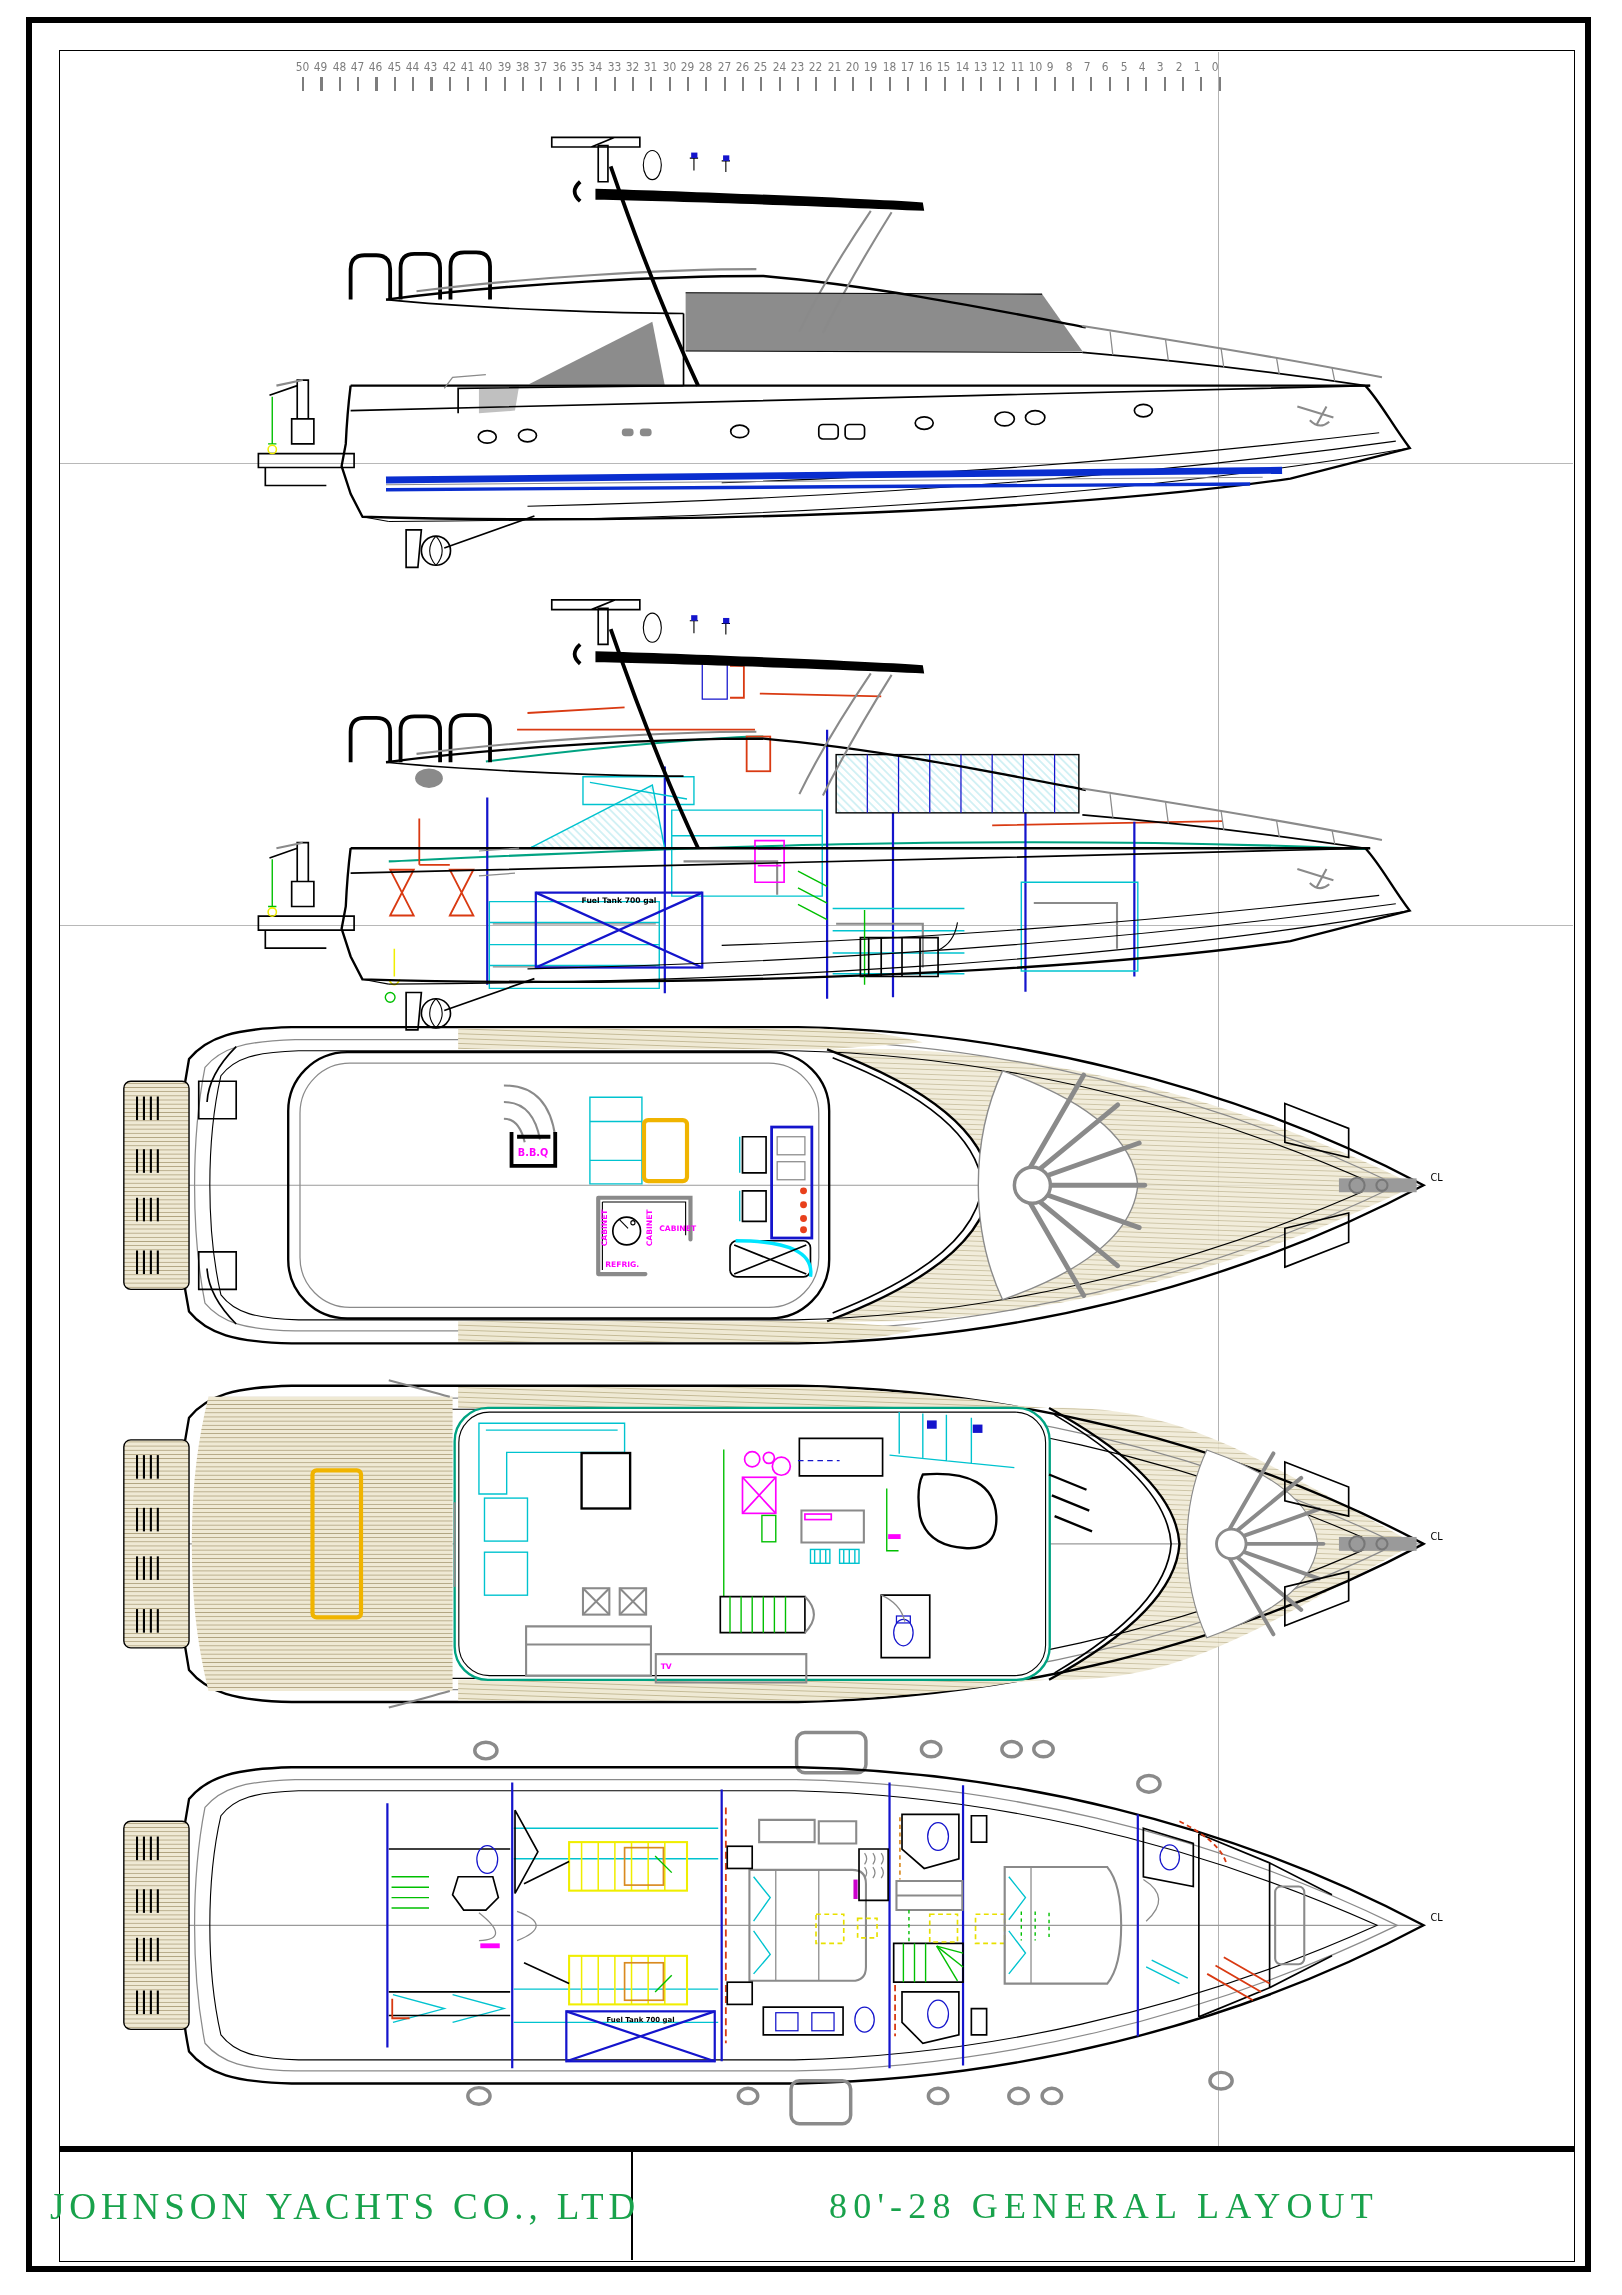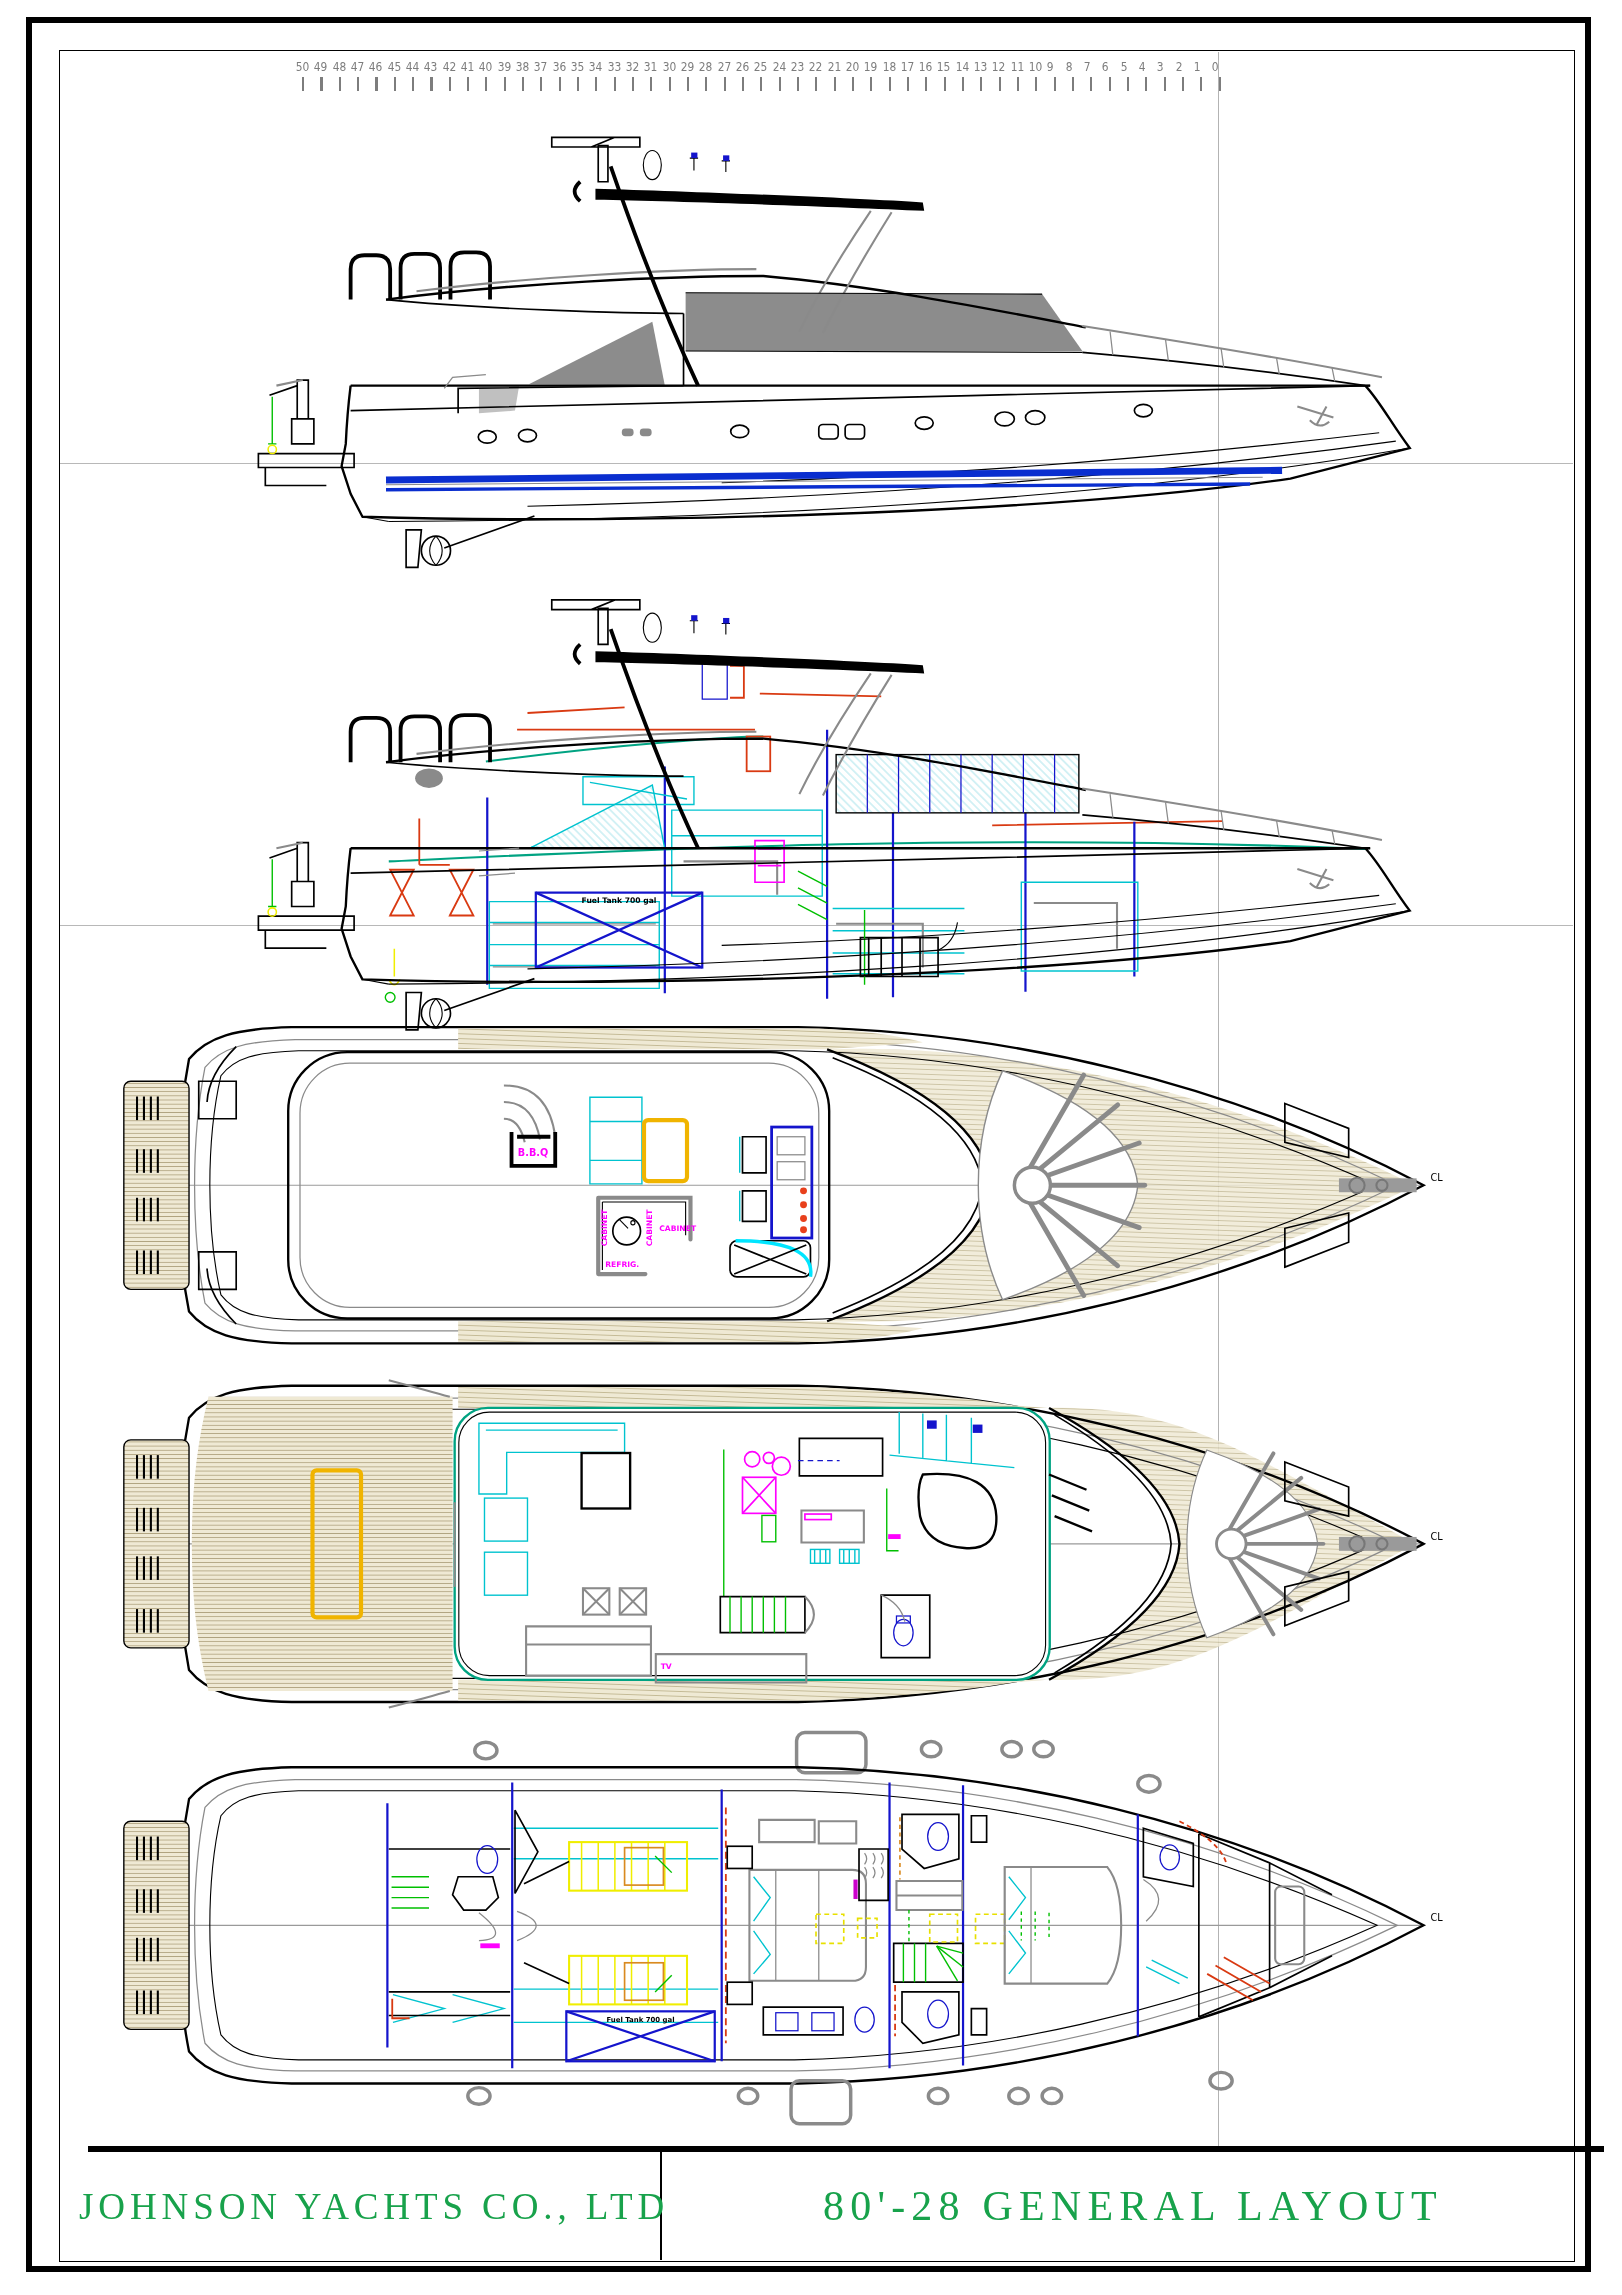--- a/index.html
+++ b/index.html
@@ -13,27 +13,27 @@
   .waterline{position:absolute;left:60px;width:1513px;height:1.4px;background:#9a9a9a;opacity:.7;}
   #wl1{top:463px;} #wl2{top:925px;}
   
   .ruler{position:absolute;left:294px;top:60px;width:935px;display:flex;}
   .tickcell{flex:1 1 0;text-align:left;color:#7d7d7d;}
   .tickcell .num{display:block;font-size:13px;line-height:14px;font-family:"DejaVu Sans",sans-serif;
         transform:scaleX(.82);}
   .tickcell .tick{display:block;width:2.1px;height:14.6px;background:#7d7d7d;margin:2.8px auto 0 auto;}
   
   .title-block{position:absolute;left:59px;top:2146px;width:1516px;height:114px;box-sizing:border-box;
-        border-top:6.2px solid #000;display:flex;margin-left:29px;}
+        border-top:6.2px solid #000;display:flex;}
   .tb-cell{box-sizing:border-box;height:100%;display:flex;align-items:center;justify-content:center;}
   .tb-left{width:574px;border-right:2.1px solid #000;}
   .tb-right{flex:1;}
   .tb-text{font-family:"Liberation Serif",serif;color:#18a24b;white-space:nowrap;}
   .tb-left .tb-text{font-size:37px;letter-spacing:4.9px;}
-  .tb-right .tb-text{font-size:42px;letter-spacing:6.2px;}
+  .tb-right .tb-text{font-size:36px;letter-spacing:6.2px;}
   
   svg{position:absolute;left:0;top:0;}
   .s1{fill:none;stroke:#000;stroke-width:1.6;}
   .s2{fill:none;stroke:#000;stroke-width:2.4;}
   .s3{fill:none;stroke:#000;stroke-width:3.4;}
   .s5{fill:none;stroke:#000;stroke-width:5.5;}
   .g1{fill:none;stroke:#8a8a8a;stroke-width:1.8;}
   .g2{fill:none;stroke:#8a8a8a;stroke-width:3;}
   .g4{fill:none;stroke:#8a8a8a;stroke-width:6;stroke-linecap:round;}
   .cy{fill:none;stroke:#00c3cf;stroke-width:2;}

